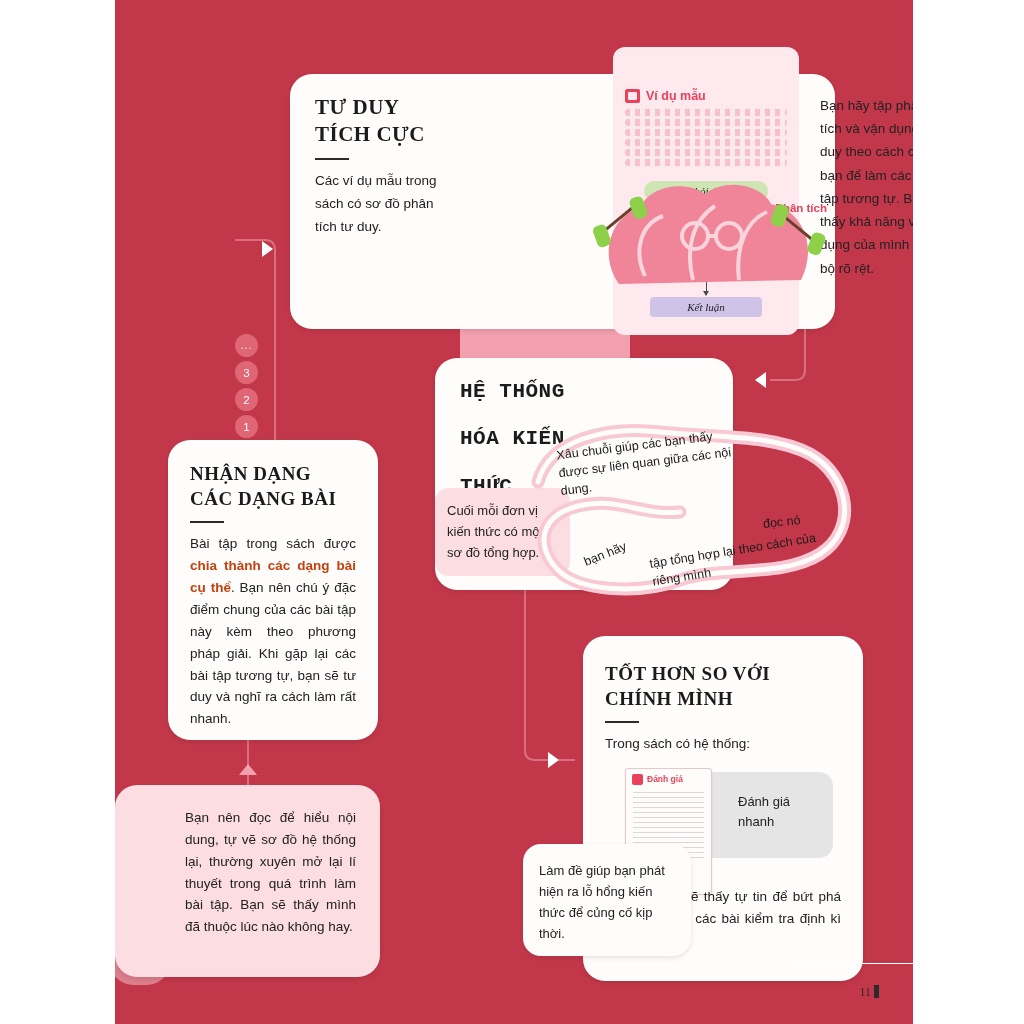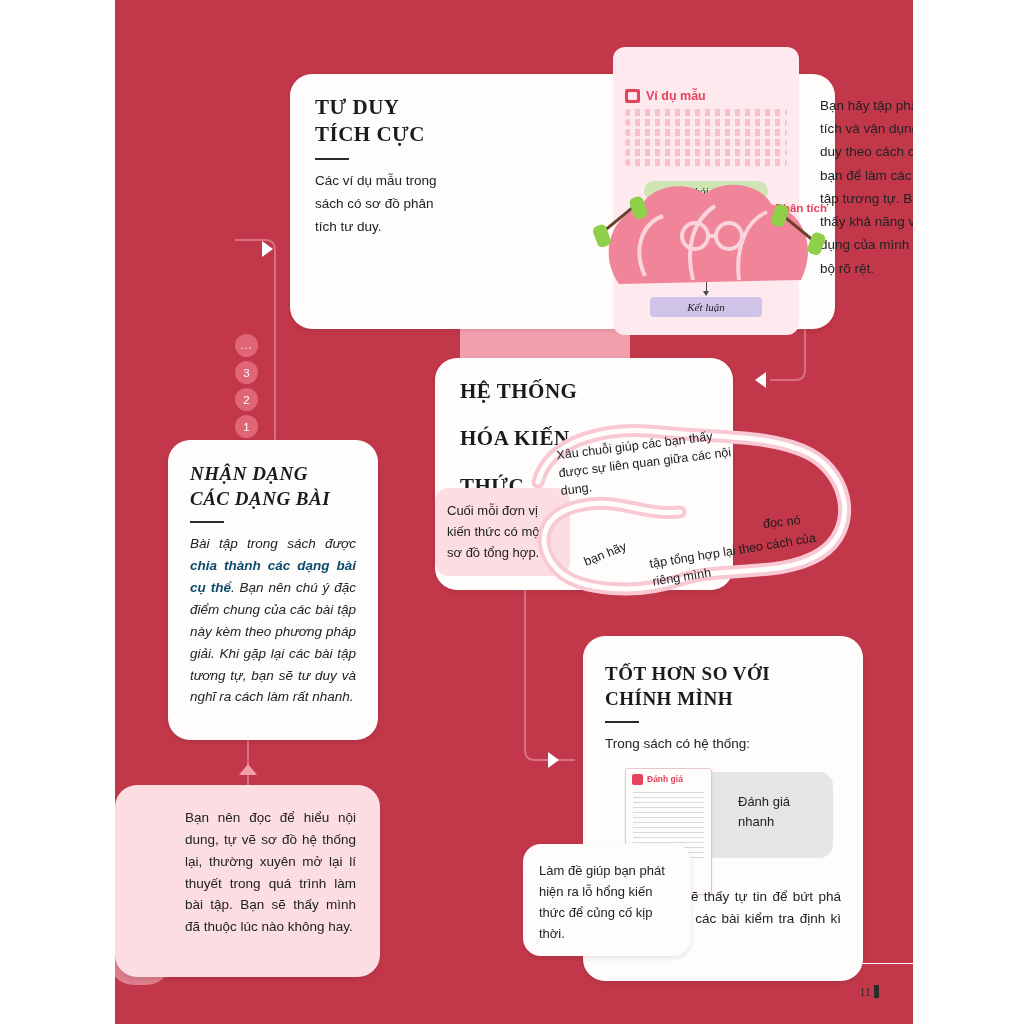--- a/index.html
+++ b/index.html
@@ -41,21 +41,21 @@
     font-weight: bold;
     color: #1b1b1b;
     letter-spacing: 0.5px;
   }
   .rule {
     height: 2px; background: #2b2b2b; width: 34px; margin: 10px 0 10px 0;
   }
   .body-txt {
     color: #222; font-size: 13.5px; line-height: 1.62; text-align: justify;
   }
-  .hl { color: #0c4a6e; font-weight: bold; }
+  .hl { color: #c2410c; font-weight: bold; }
 
   
   #card-positive {
     left: 175px; top: 74px; width: 545px; height: 255px;
     border-bottom-left-radius: 22px;
   }
   #card-positive .title { font-size: 21px; line-height: 1.28; }
   #pos-text { position: absolute; left: 25px; top: 20px; width: 135px; }
   #pos-body { margin-top: 4px; font-size: 13.5px; line-height: 1.7; color: #222; }
 
@@ -116,21 +116,21 @@
     font-family: "Liberation Sans", sans-serif;
   }
   .bullet.dots { color: #fff; letter-spacing: 1px; font-size: 10px; }
 
   
   #card-system {
     left: 320px; top: 358px; width: 298px; height: 232px;
     border-top-left-radius: 22px; border-top-right-radius: 22px;
     border-bottom-right-radius: 22px; border-bottom-left-radius: 22px;
   }
-  #card-system .title { font-size: 21px; line-height: 1.3; padding: 20px 0 0 25px; }
+  #card-system .title { font-size: 21px; line-height: 1.3; padding: 20px 0 0 25px; font-family: Liberation Mono, monospace; }
   #sys-sub {
     position: absolute; left: 0px; top: 130px; width: 135px;
     background: #fbdde2; border-radius: 14px; padding: 13px 12px;
     font-size: 13px; line-height: 1.6; color: #222;
   }
   
   #squig { position: absolute; left: 405px; top: 420px; width: 345px; height: 190px; }
   .squig-txt { position: absolute; font-size: 12.5px; color: #1b1b1b; line-height: 1.45; }
 
   
@@ -297,21 +297,21 @@
              C262 158 200 146 160 160 C120 174 60 172 38 150 C16 128 18 96 58 86
              C98 76 120 96 160 92" fill="none" stroke="#fffdfc" stroke-width="5" stroke-linecap="round"></path>
   </svg>
 
   <div class="squig-txt" style="left:443px;top:435px;width:185px;transform:rotate(-7deg);">Xâu chuỗi giúp các bạn thấy được sự liên quan giữa các nội dung.</div>
   <div class="squig-txt" style="left:648px;top:513px;transform:rotate(-6deg);">đọc nó</div>
   <div class="squig-txt" style="left:468px;top:545px;transform:rotate(-22deg);">bạn hãy</div>
   <div class="squig-txt" style="left:535px;top:540px;width:190px;transform:rotate(-9deg);">tập tổng hợp lại theo cách của riêng mình</div>
 
   <div class="card" id="card-recognize">
-    <div style="padding:22px 22px 0 22px;font-style:italic;">
+    <div style="padding:22px 22px 0 22px;">
       <div class="title">NHẬN DẠNG</div>
       <div class="title">CÁC DẠNG BÀI</div>
       <div class="rule"></div>
       <p class="body-txt" style="margin:6px 0 0 0;">
         <span>Bài tập trong sách được </span><span class="hl">chia thành các dạng bài cụ thể</span><span>. Bạn nên chú ý đặc điểm chung của các bài tập này kèm theo phương pháp giải. Khi gặp lại các bài tập tương tự, bạn sẽ tư duy và nghĩ ra cách làm rất nhanh.</span>
       </p>
     </div>
   </div>
 
   <div id="blob"></div>

